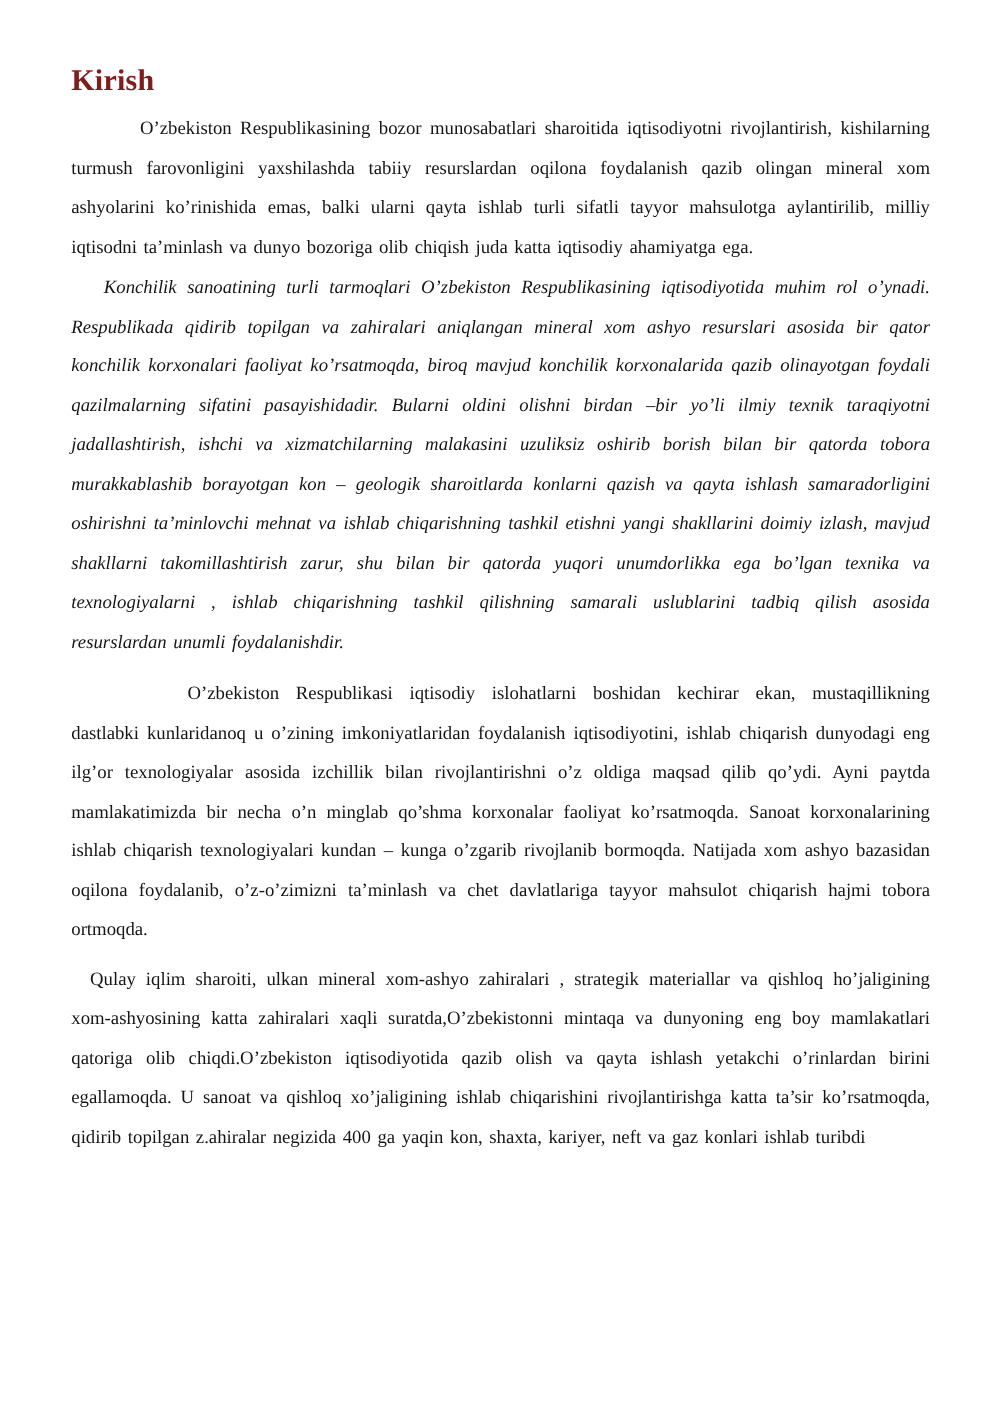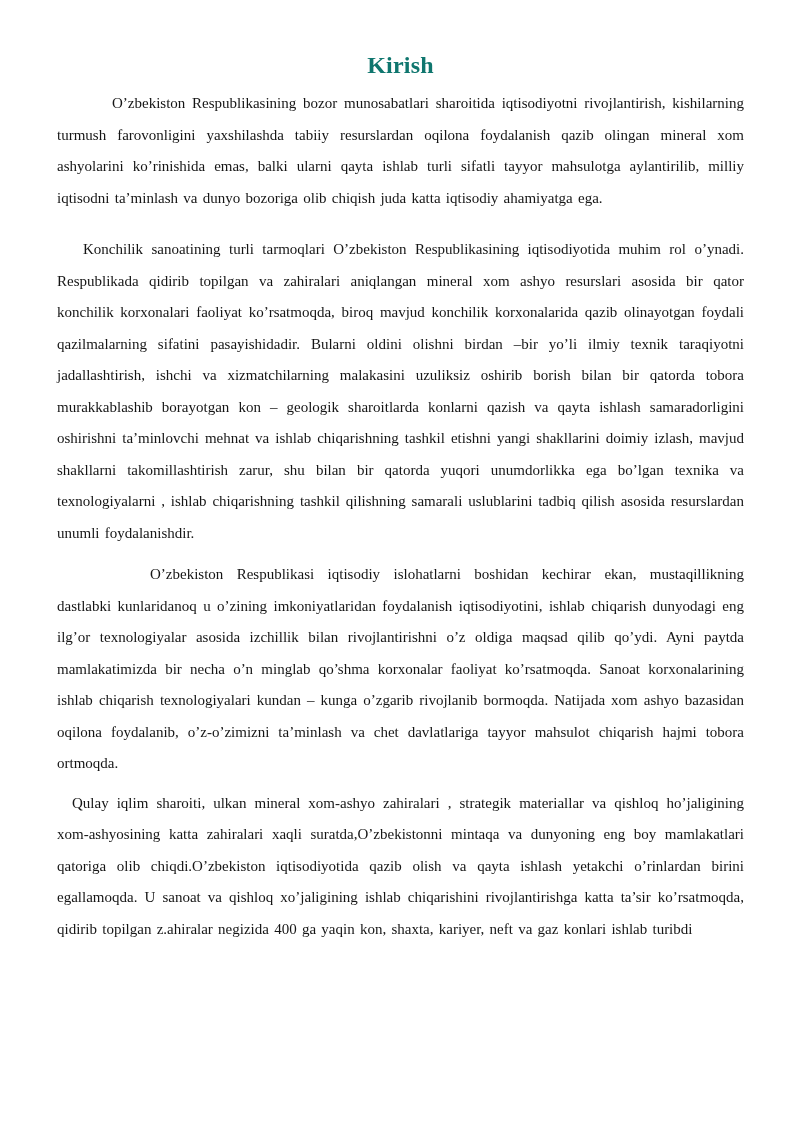--- a/index.html
+++ b/index.html
@@ -15,34 +15,33 @@
     box-sizing: border-box;
     padding: 50px 56px 0 57px;
     font-family: "Liberation Serif", serif;
     color: #151515;
     overflow: hidden;
   }
   .doc-title {
     font-size: 24px;
     line-height: 30px;
     font-weight: bold;
-    text-align: center;
     margin: 0 0 8px 0;
-    color: #0f766e;
+    color: #7f1d1d;
     letter-spacing: 0.2px;
   }
   .para {
     font-size: 15px;
     line-height: 31.5px;
     text-align: justify;
     margin: 0;
     word-spacing: 1.5px;
   }
   .para.p1 { text-indent: 55px; }
-  .para.p2 { text-indent: 26px; margin-top: 20px; }
+  .para.p2 { text-indent: 26px; margin-top: 1px; font-style: italic; }
   .para.p3 { text-indent: 93px; margin-top: 10px; }
   .para.p4 { text-indent: 15px; margin-top: 8px; }
 </style>
 </head>
 <body>
 
 <div class="page">
   <h1 class="doc-title">Kirish</h1>
 
   <p class="para p1">O’zbekiston Respublikasining bozor munosabatlari sharoitida iqtisodiyotni rivojlantirish, kishilarning turmush farovonligini yaxshilashda tabiiy resurslardan oqilona foydalanish qazib olingan mineral xom ashyolarini ko’rinishida emas, balki ularni qayta ishlab turli sifatli tayyor mahsulotga aylantirilib, milliy iqtisodni ta’minlash va dunyo bozoriga olib chiqish juda katta iqtisodiy ahamiyatga ega.</p>

